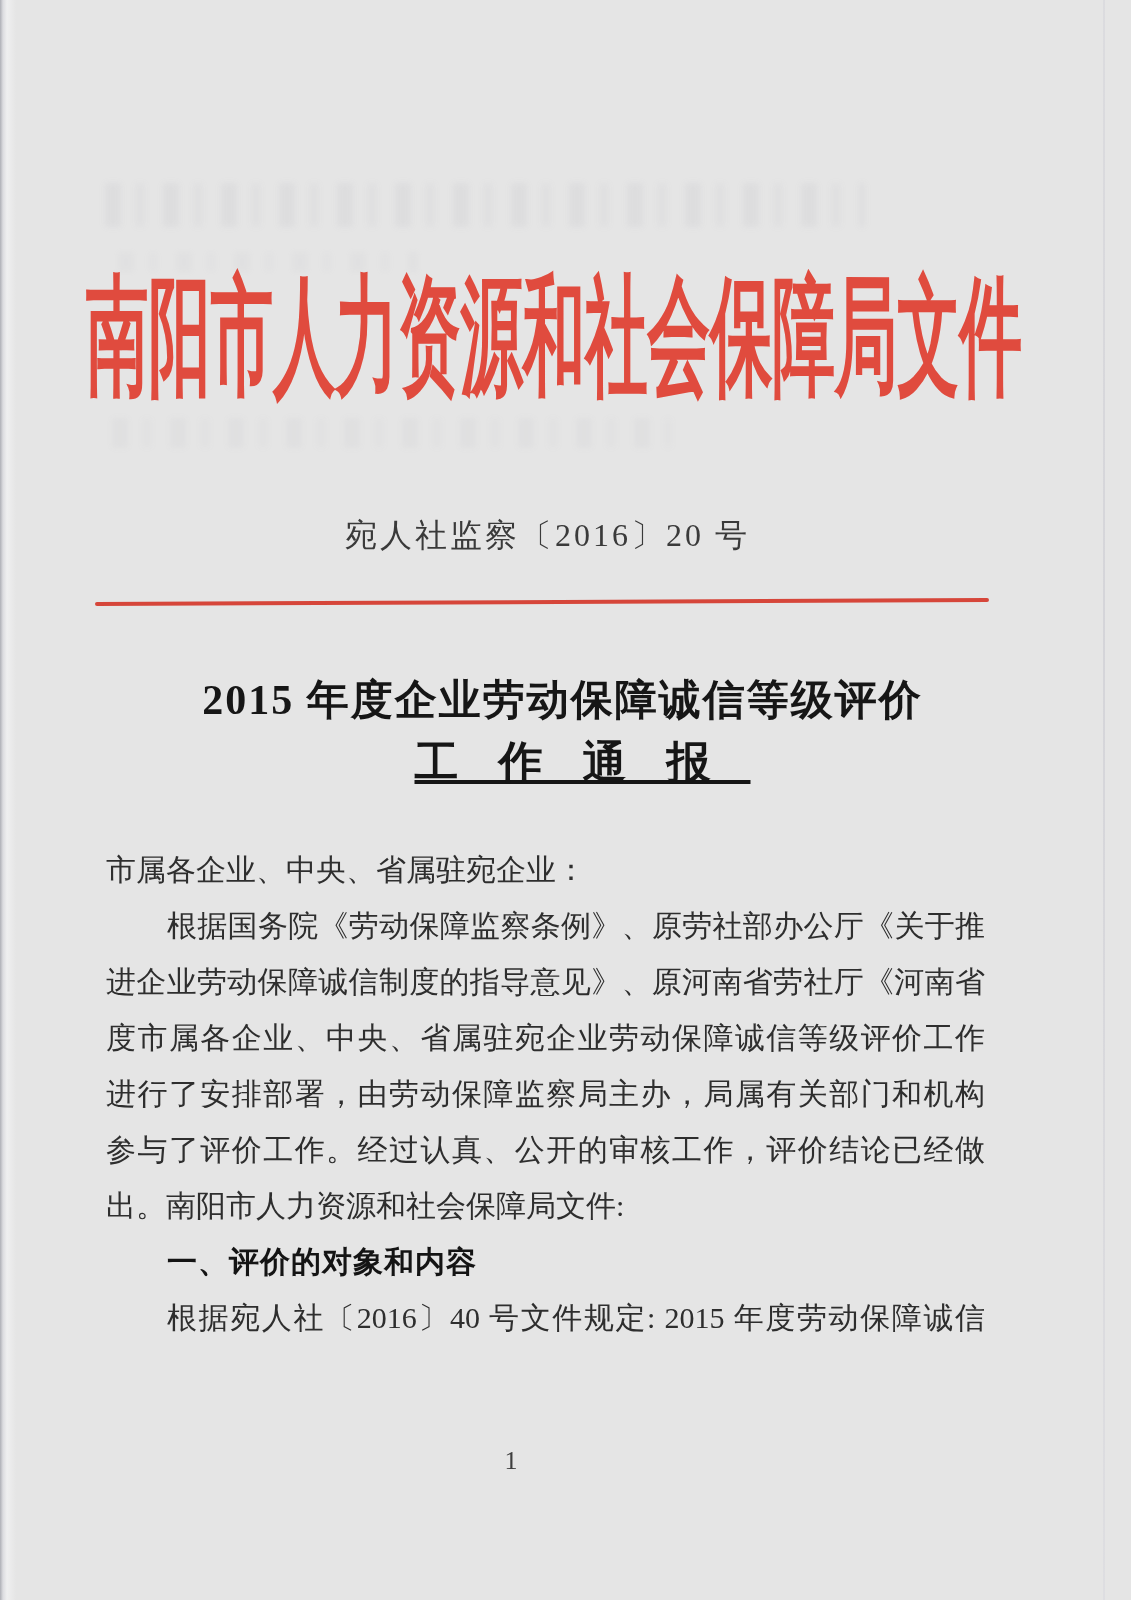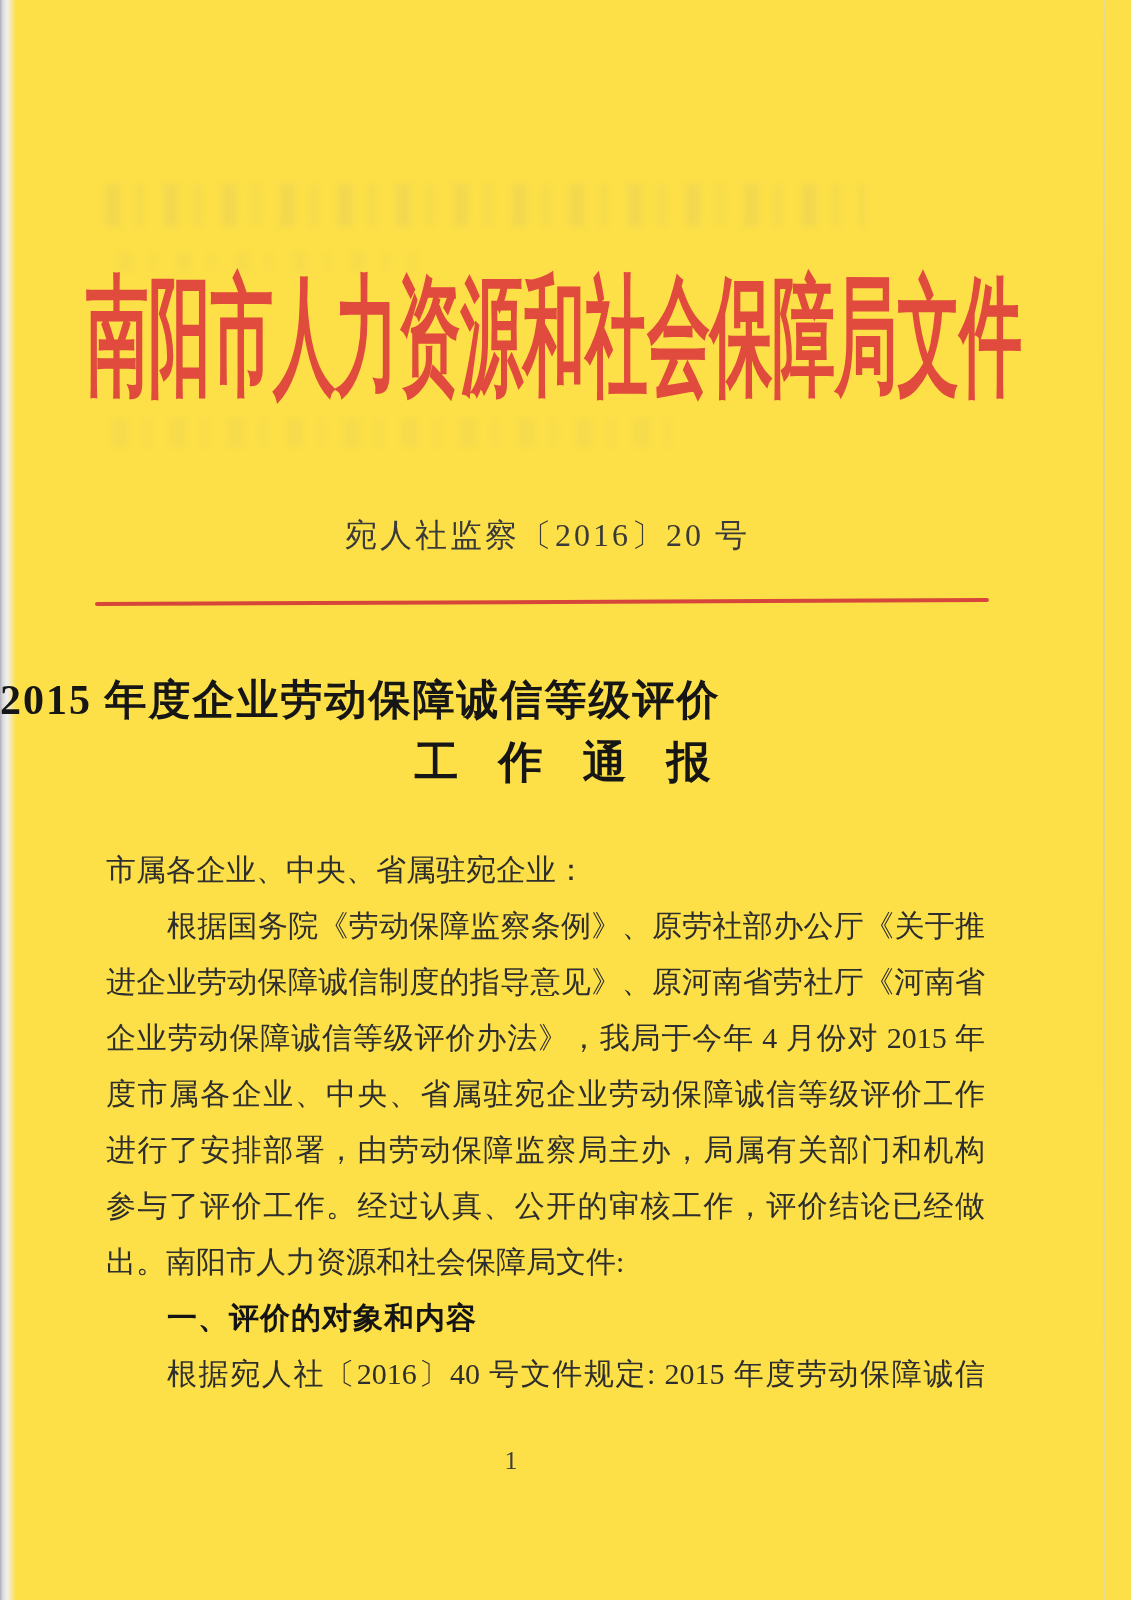--- a/index.html
+++ b/index.html
@@ -11,21 +11,21 @@
     width: 1131px;
     height: 1600px;
     position: relative;
     font-family: "Liberation Serif", serif;
   }
   .page {
     position: absolute;
     left: 0; top: 0;
     width: 1131px;
     height: 1600px;
-    background: #fde047;
+    background: #e5e5e5;
     overflow: hidden;
   }
   
   .left-edge {
     position: absolute;
     left: 0; top: 0;
     width: 16px; height: 100%;
     background: linear-gradient(90deg, #aeafb6 0px, #dcdce0 3px, #efeff0 7px, rgba(252,252,250,0) 16px);
   }
   
@@ -76,33 +76,35 @@
     left: 95px; top: 600px;
     width: 894px; height: 4px;
     background: #d6463a;
     transform: rotate(-0.25deg);
     border-radius: 2px;
   }
   .title1 {
     position: absolute;
     left: 0; top: 672px;
     width: 1125px;
+    text-align: center;
     font-weight: bold;
     font-size: 42px;
     letter-spacing: 2px;
     color: #161616;
   }
   .title2 {
     position: absolute;
     left: 0; top: 733px;
     width: 1125px;
     text-align: center;
     font-weight: bold;
     font-size: 44px;
     color: #161616;
+    text-decoration: underline;
   }
   .title2 .spread {
     letter-spacing: 40px;
     margin-right: -40px;
   }
   .bodytext {
     position: absolute;
     left: 106px; top: 842px;
     width: 879px;
     font-size: 30px;
@@ -153,21 +155,20 @@
   <div class="title1">2015 年度企业劳动保障诚信等级评价</div>
 
   <div class="title2">
     <span class="spread">工作通报</span>
   </div>
 
   <div class="bodytext">
     <div class="line">市属各企业、中央、省属驻宛企业：</div>
     <div class="line justify indent">根据国务院《劳动保障监察条例》、原劳社部办公厅《关于推</div>
     <div class="line justify">进企业劳动保障诚信制度的指导意见》、原河南省劳社厅《河南省</div>
-    <div class="line justify">企业劳动保障诚信等级评价办法》，我局于今年 4 月份对 2015 年</div>
     <div class="line justify">度市属各企业、中央、省属驻宛企业劳动保障诚信等级评价工作</div>
     <div class="line justify">进行了安排部署，由劳动保障监察局主办，局属有关部门和机构</div>
     <div class="line justify">参与了评价工作。经过认真、公开的审核工作，评价结论已经做</div>
     <div class="line">出。南阳市人力资源和社会保障局文件:</div>
     <div class="line heading indent">一、评价的对象和内容</div>
     <div class="line justify indent">根据宛人社〔2016〕40 号文件规定: 2015 年度劳动保障诚信</div>
   </div>
 
   <div class="page-num">1</div>
 

